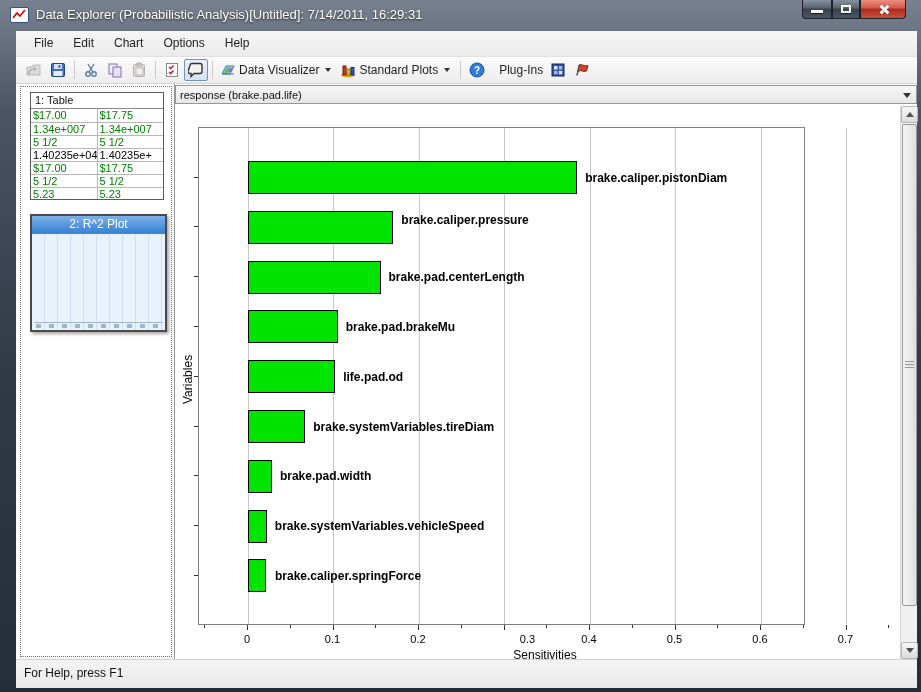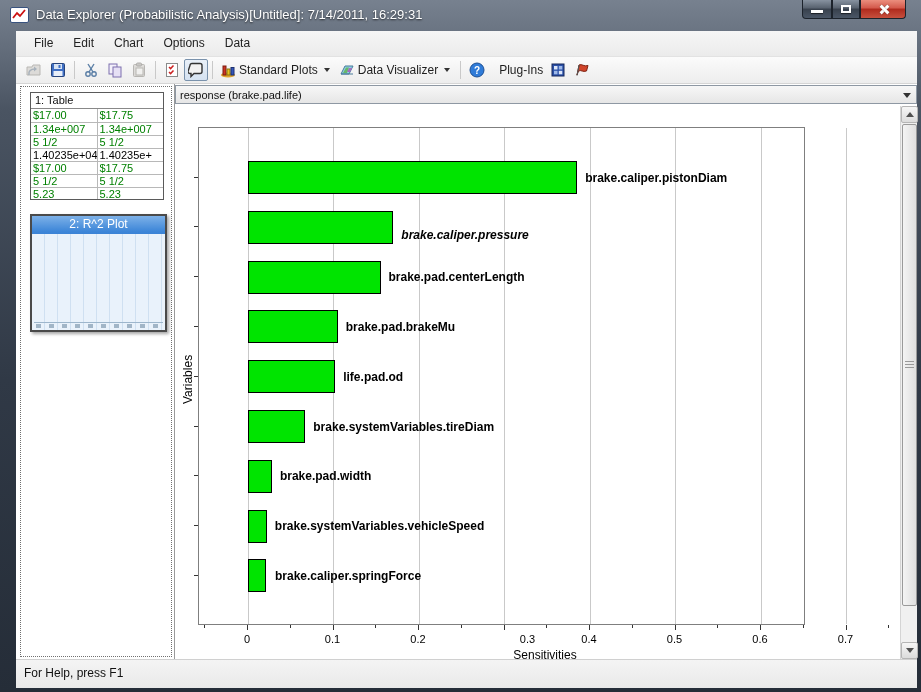--- a/index.html
+++ b/index.html
@@ -144,21 +144,21 @@
     </div>
   </div>
 
   <div class="frame-inner">
 
     <div class="menubar" id="menubar">
         <div class="menu-item">File</div>
         <div class="menu-item">Edit</div>
         <div class="menu-item">Chart</div>
         <div class="menu-item">Options</div>
-        <div class="menu-item">Data</div>
+        <div class="menu-item">Help</div>
       </div>
 
     <div class="toolbar">
       <div class="tb-btn">
         <svg class="icon16 dim" viewBox="0 0 16 16">
           <path d="M1 5 L6 5 L7 3 L14 3 L14 13 L1 13 Z" fill="#cfc8b8" stroke="#8d8572"></path>
           <path d="M3 13 C2 9 5 7 9 7" fill="none" stroke="#4f7fb5" stroke-width="1.6"></path>
           <path d="M9 4.5 L12 7 L9 9.5 Z" fill="#4f7fb5" transform="translate(-1,0)"></path>
         </svg>
       </div>
@@ -201,36 +201,36 @@
         </svg>
       </div>
       <div class="tb-btn pressed">
         <svg class="icon16" viewBox="0 0 16 16">
           <path d="M2 3.5 a2 2 0 0 1 2-2 h8 a2 2 0 0 1 2 2 v6 a2 2 0 0 1 -2 2 h-6 l-3 3 v-3 h-1 a2 2 0 0 1 -2-2 z" fill="#f2f2f2" stroke="#333" stroke-width="1.4"></path>
         </svg>
       </div>
       <div class="tb-sep"></div>
       <div class="tb-btn">
         <svg class="icon16" viewBox="0 0 16 16">
+          <polygon points="2,12 6,4 14,4 10,12" fill="#8fd0e8" stroke="#4a7c9a"></polygon>
+          <polygon points="4,11 7,5.5 10,5.5 8,11" fill="#68b86a"></polygon>
+          <polygon points="8,10 10,6 13,6 11,10" fill="#a66bc0"></polygon>
+          <path d="M2 12 L14 12" stroke="#4a7c9a"></path>
+        </svg>
+        <span class="tb-label">Data Visualizer</span>
+        <span class="dd-arrow"></span>
+      </div>
+      <div class="tb-btn">
+        <svg class="icon16" viewBox="0 0 16 16">
           <ellipse cx="8" cy="13" rx="7" ry="2.4" fill="#e0a52c"></ellipse>
           <rect x="3" y="4" width="3" height="9" fill="#cc3322" stroke="#7c1e12"></rect>
           <rect x="7" y="7" width="3" height="6" fill="#e8c31f" stroke="#8a7410"></rect>
           <rect x="11" y="5.5" width="3" height="7.5" fill="#3355bb" stroke="#1d306e"></rect>
         </svg>
         <span class="tb-label">Standard Plots</span>
-        <span class="dd-arrow"></span>
-      </div>
-      <div class="tb-btn">
-        <svg class="icon16" viewBox="0 0 16 16">
-          <polygon points="2,12 6,4 14,4 10,12" fill="#8fd0e8" stroke="#4a7c9a"></polygon>
-          <polygon points="4,11 7,5.5 10,5.5 8,11" fill="#68b86a"></polygon>
-          <polygon points="8,10 10,6 13,6 11,10" fill="#a66bc0"></polygon>
-          <path d="M2 12 L14 12" stroke="#4a7c9a"></path>
-        </svg>
-        <span class="tb-label">Data Visualizer</span>
         <span class="dd-arrow"></span>
       </div>
       <div class="tb-sep"></div>
       <div class="tb-btn">
         <svg class="icon16" viewBox="0 0 16 16">
           <circle cx="8" cy="8" r="7" fill="#2f7bd8" stroke="#1c4f94"></circle>
           <text x="8" y="12" font-size="10" font-family="Liberation Sans, sans-serif" font-weight="bold" fill="#fff" text-anchor="middle">?</text>
         </svg>
       </div>
       <span class="tb-label" style="margin-left:10px">Plug-Ins</span>
@@ -314,21 +314,21 @@
                 <div class="gridline" style="left: 134px;"></div>
                 <div class="gridline" style="left: 219.5px;"></div>
                 <div class="gridline" style="left: 305px;"></div>
                 <div class="gridline" style="left: 390.5px;"></div>
                 <div class="gridline" style="left: 476px;"></div>
                 <div class="gridline" style="left: 561.5px;"></div>
                 <div class="gridline" style="left: 647px;"></div>
                 <div class="bar" style="left: 49px; top: 33px; width: 329.175px; background: rgb(0, 228, 0);"></div>
                 <div class="bar-label" style="left: 386.175px; top: 42.5px;">brake.caliper.pistonDiam</div>
                 <div class="bar" style="left: 49px; top: 82.8px; width: 145.35px; background: rgb(0, 228, 0);"></div>
-                <div class="bar-label" style="left: 202.35px; top: 100px; font-style: italic;">brake.caliper.pressure</div>
+                <div class="bar-label" style="left: 202.35px; top: 85px;">brake.caliper.pressure</div>
                 <div class="bar" style="left: 49px; top: 132.6px; width: 132.525px; background: rgb(0, 228, 0);"></div>
                 <div class="bar-label" style="left: 189.525px; top: 142.1px;">brake.pad.centerLength</div>
                 <div class="bar" style="left: 49px; top: 182.4px; width: 89.775px; background: rgb(0, 228, 0);"></div>
                 <div class="bar-label" style="left: 146.775px; top: 191.9px;">brake.pad.brakeMu</div>
                 <div class="bar" style="left: 49px; top: 232.2px; width: 87.21px; background: rgb(0, 228, 0);"></div>
                 <div class="bar-label" style="left: 144.21px; top: 241.7px;">life.pad.od</div>
                 <div class="bar" style="left: 49px; top: 282px; width: 57.285px; background: rgb(0, 228, 0);"></div>
                 <div class="bar-label" style="left: 114.285px; top: 291.5px;">brake.systemVariables.tireDiam</div>
                 <div class="bar" style="left: 49px; top: 331.8px; width: 23.94px; background: rgb(0, 228, 0);"></div>
                 <div class="bar-label" style="left: 80.94px; top: 341.3px;">brake.pad.width</div>

